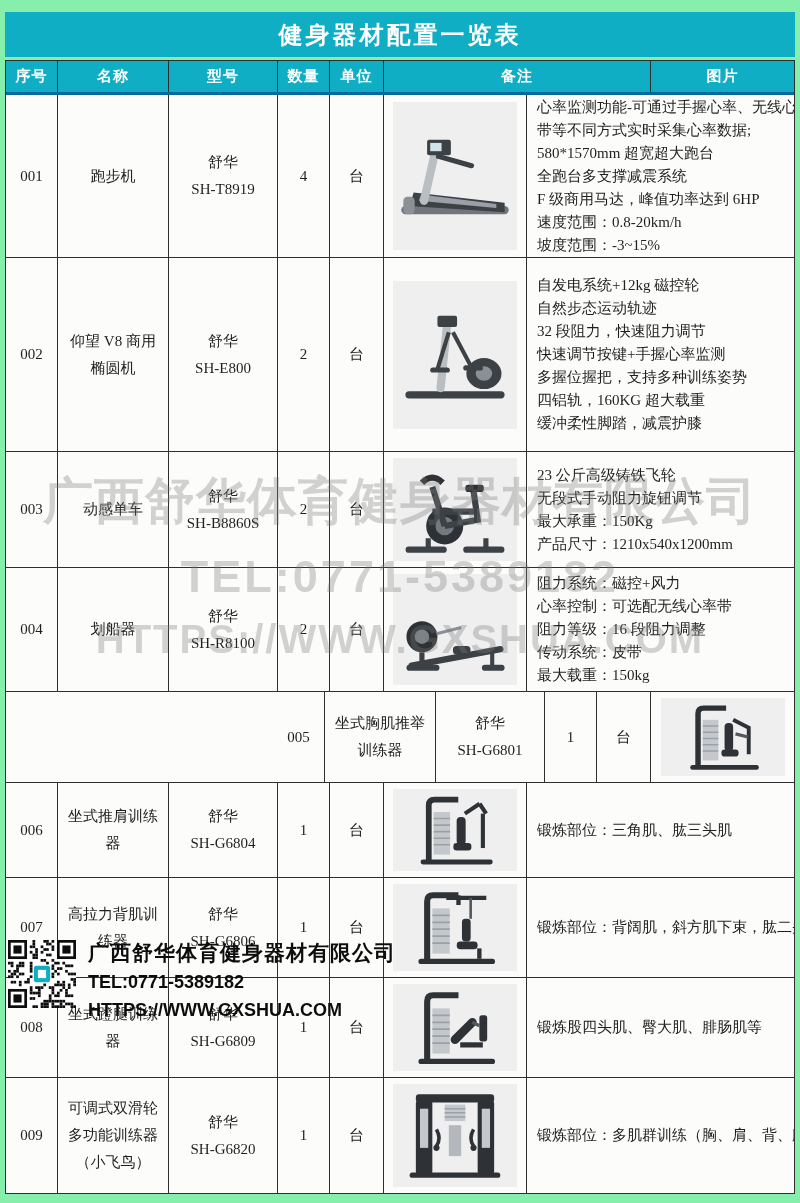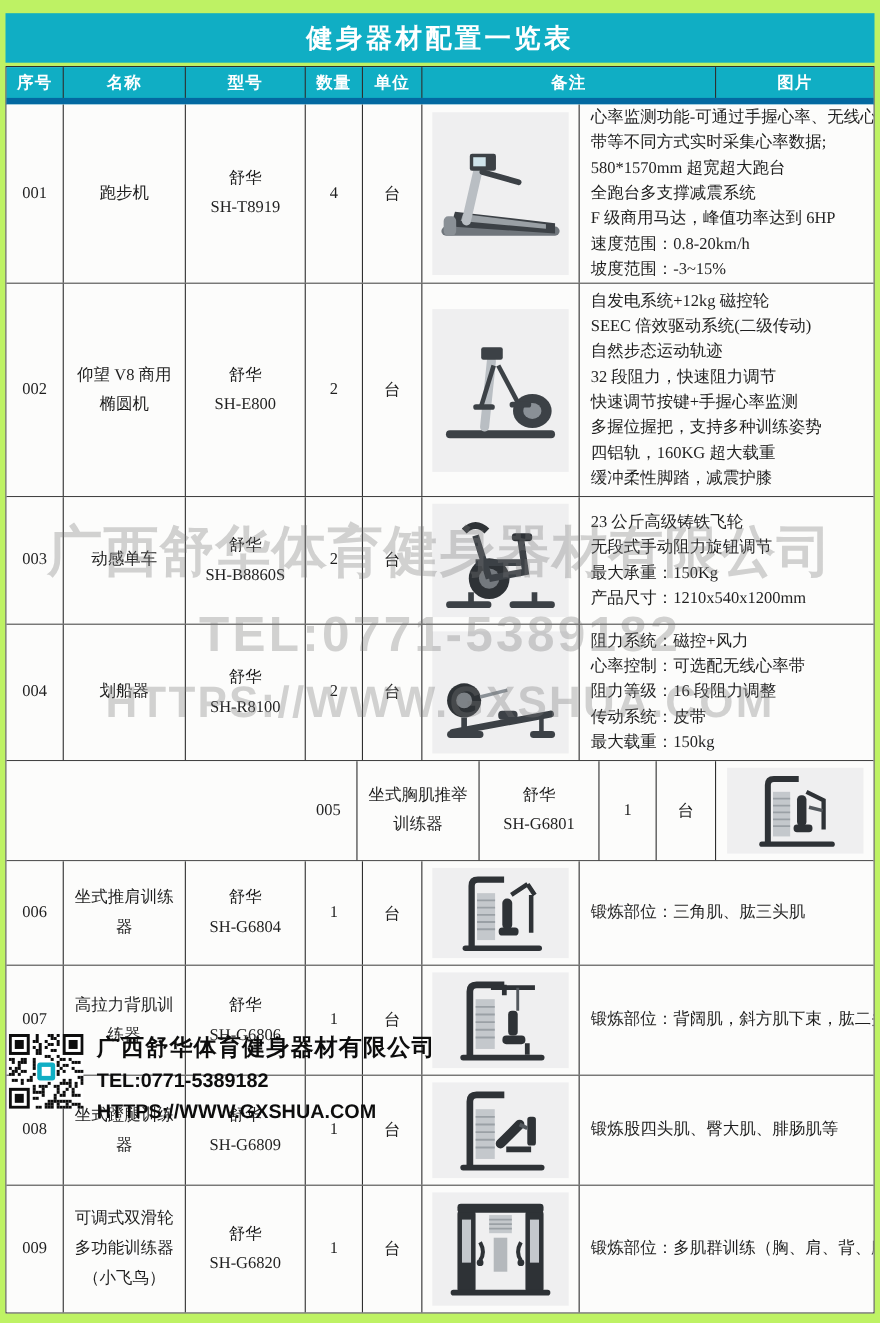--- a/index.html
+++ b/index.html
@@ -1,24 +1,24 @@
 <!DOCTYPE html>
 <html><head>
 <meta charset="utf-8">
 <style>
   html,body{margin:0;padding:0;}
   body{width:800px;height:1203px;background:#f2f2ef;font-family:"Liberation Serif","DejaVu Serif",serif;}
-  .page{position:relative;width:800px;height:1203px;overflow:hidden;background:#bef264;}
+  .page{position:relative;width:800px;height:1203px;overflow:hidden;background:#86efac;}
 
   .doc-table{position:absolute;left:5px;top:12px;width:790px;}
   .title-bar{height:45px;background:#10aec4;display:flex;align-items:center;justify-content:center;margin-bottom:3px;}
   .title-bar span{color:#fff;font-family:"Liberation Sans","DejaVu Sans",sans-serif;font-weight:bold;font-size:24px;letter-spacing:3px;}
 
   .grid{border:1px solid #2f2f2f;background:#fcfcfb;box-sizing:border-box;}
-  .header-row{display:flex;height:34px;background:#10aec4;border-bottom:6px solid #0369a1;box-sizing:border-box;}
+  .header-row{display:flex;height:34px;background:#10aec4;border-bottom:3px solid #0369a1;box-sizing:border-box;}
   .trow{display:flex;border-bottom:1px solid #2f2f2f;box-sizing:border-box;background:#fcfcfb;}
   .trow:last-child{border-bottom:none;}
   .cell{box-sizing:border-box;border-right:1px solid #2f2f2f;display:flex;align-items:center;justify-content:center;text-align:center;font-size:15px;color:#1f1f1f;overflow:hidden;}
   .cell:last-child{border-right:none;}
   .hcell{font-family:"Liberation Sans","DejaVu Sans",sans-serif;font-weight:bold;color:#ffffff;font-size:15px;letter-spacing:1px;}
   .c0{width:52px;}.c1{width:111px;}.c2{width:109px;}.c3{width:52px;}.c4{width:54px;}.c5{width:143px;}.c6{width:269px;flex:1;}
 
   .name-cell{padding:0 6px;line-height:27px;}
   .model-cell{flex-direction:column;line-height:27px;}
   .remarks-cell{flex-direction:column;align-items:flex-start;justify-content:center;text-align:left;padding:2px 10px;line-height:23px;}
@@ -112,21 +112,20 @@
                   <rect x="43" y="12" width="19" height="11" rx="2" fill="#3c4146"></rect>
                   <path d="M54 28 L43 64" stroke="#3c4146" stroke-width="4"></path>
                   <path d="M58 28 L76 62" stroke="#3c4146" stroke-width="4"></path>
                   <rect x="36" y="62" width="19" height="5" rx="2.5" fill="#3c4146"></rect>
                   <rect x="68" y="60" width="19" height="5" rx="2.5" fill="#3c4146"></rect>
                 </svg>
               </div>
             </div>
             <div class="cell c6 remarks-cell">
               <div class="rline">自发电系统+12kg 磁控轮</div>
-              <div class="rline">SEEC 倍效驱动系统(二级传动)</div>
               <div class="rline">自然步态运动轨迹</div>
               <div class="rline">32 段阻力，快速阻力调节</div>
               <div class="rline">快速调节按键+手握心率监测</div>
               <div class="rline">多握位握把，支持多种训练姿势</div>
               <div class="rline">四铝轨，160KG 超大载重</div>
               <div class="rline">缓冲柔性脚踏，减震护膝</div>
             </div>
           </div>
           <div class="trow" style="height: 116px;">
             <div class="cell c0">003</div>

